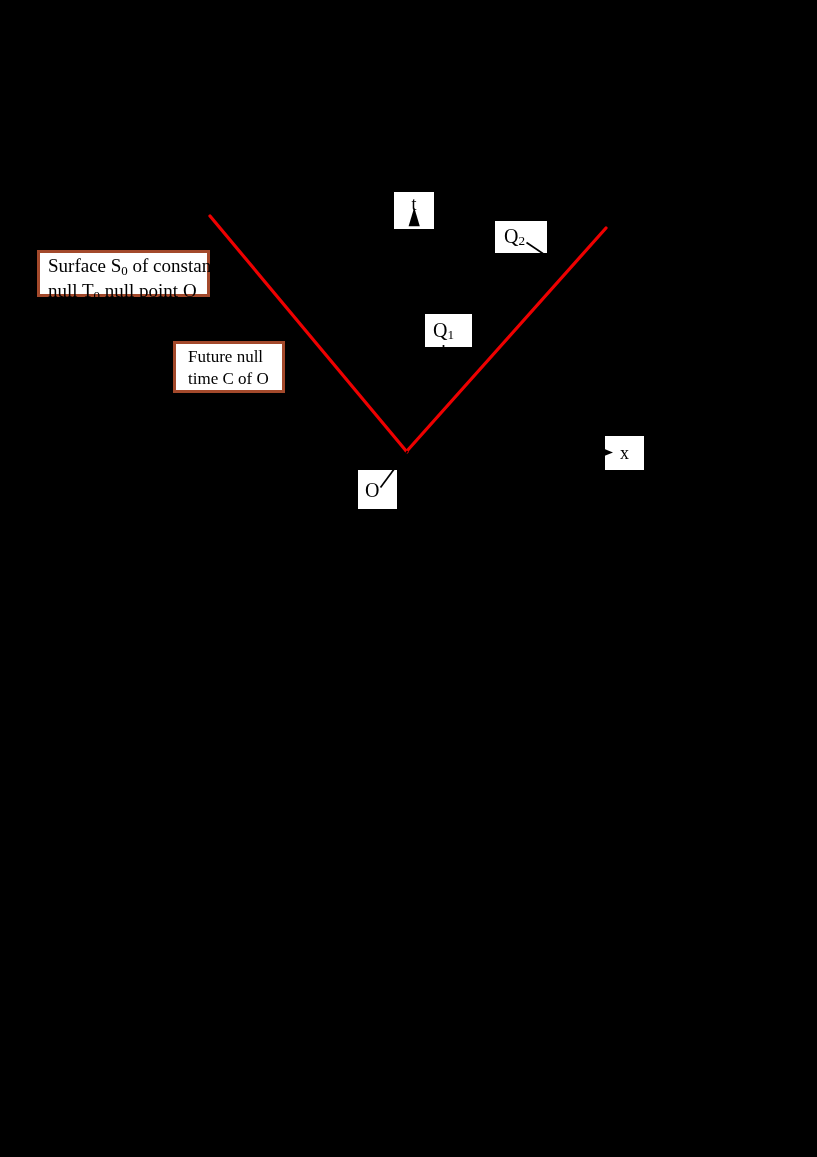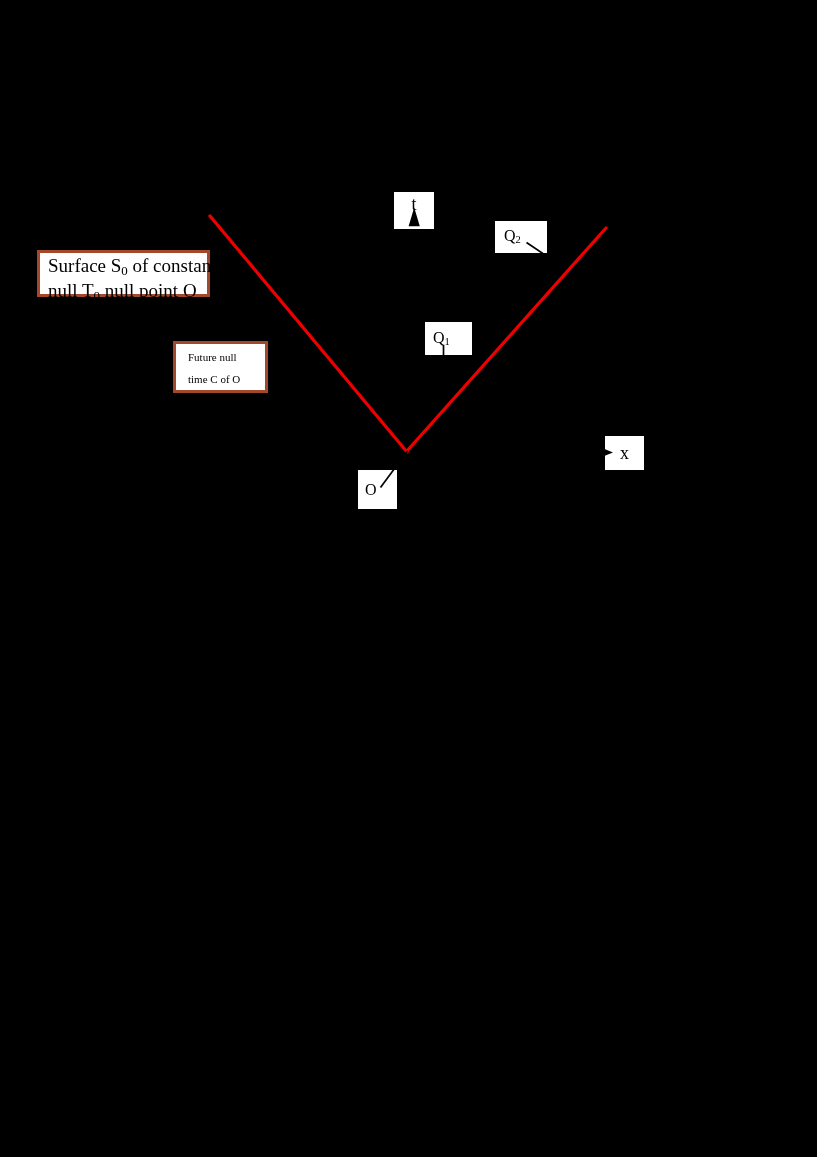--- a/index.html
+++ b/index.html
@@ -29,53 +29,53 @@
     stroke-width: 1.7;
     fill: none;
   }
   svg.layer .mark-fill { fill: var(--ink, #000); }
 
   .chip {
     position: absolute;
     background: var(--label_bg, #fff);
     display: flex;
     align-items: center;
-    font-size: 16px;
+    font-size: 20px;
     line-height: 1;
   }
   .chip .sub { font-size: 66%; vertical-align: -16%; }
 
   .chip.t-chip   { left: 394px; top: 192px; width: 40px; height: 34px;
                    justify-content: center; align-items: flex-start; padding-top: 3px; font-size: 18px; }
   .chip.x-chip   { left: 605px; top: 436px; width: 39px; height: 34px;
                    justify-content: center; font-size: 18px; }
   .chip.o-chip   { left: 358px; top: 470px; width: 39px; height: 39px;
                    justify-content: flex-start; padding-left: 7px; box-sizing: border-box; }
   .chip.q1-chip  { left: 425px; top: 314px; width: 47px; height: 33px;
-                   padding-left: 8px; box-sizing: border-box; margin-top: 8px; }
+                   padding-left: 8px; box-sizing: border-box; }
   .chip.q2-chip  { left: 495px; top: 221px; width: 52px; height: 32px;
                    padding-left: 9px; box-sizing: border-box; }
 
   .callout {
     position: absolute;
     background: var(--label_bg, #fff);
     border: 3px solid var(--callout_border, #a3492b);
     box-sizing: border-box;
     color: var(--ink, #000);
   }
   .callout .line { white-space: nowrap; }
   .callout .sub { font-size: 68%; vertical-align: -14%; }
   .callout.surface-callout {
     left: 37px; top: 250px; width: 173px; height: 47px;
     font-size: 19px; line-height: 20px;
     padding: 3px 0 0 8px;
   }
   .callout.cone-callout {
-    left: 173px; top: 341px; width: 95px; height: 52px;
-    font-size: 11px; line-height: 22px;
+    left: 173px; top: 341px; width: 112px; height: 52px;
+    font-size: 17px; line-height: 22px;
     padding: 2px 8px 0 12px;
   }
 </style>
 </head>
 <body>
 
 <div class="stage">
 
   <svg class="layer" viewBox="0 0 817 1157">
     <line class="cone-edge" x1="210" y1="216" x2="407" y2="452"></line>

